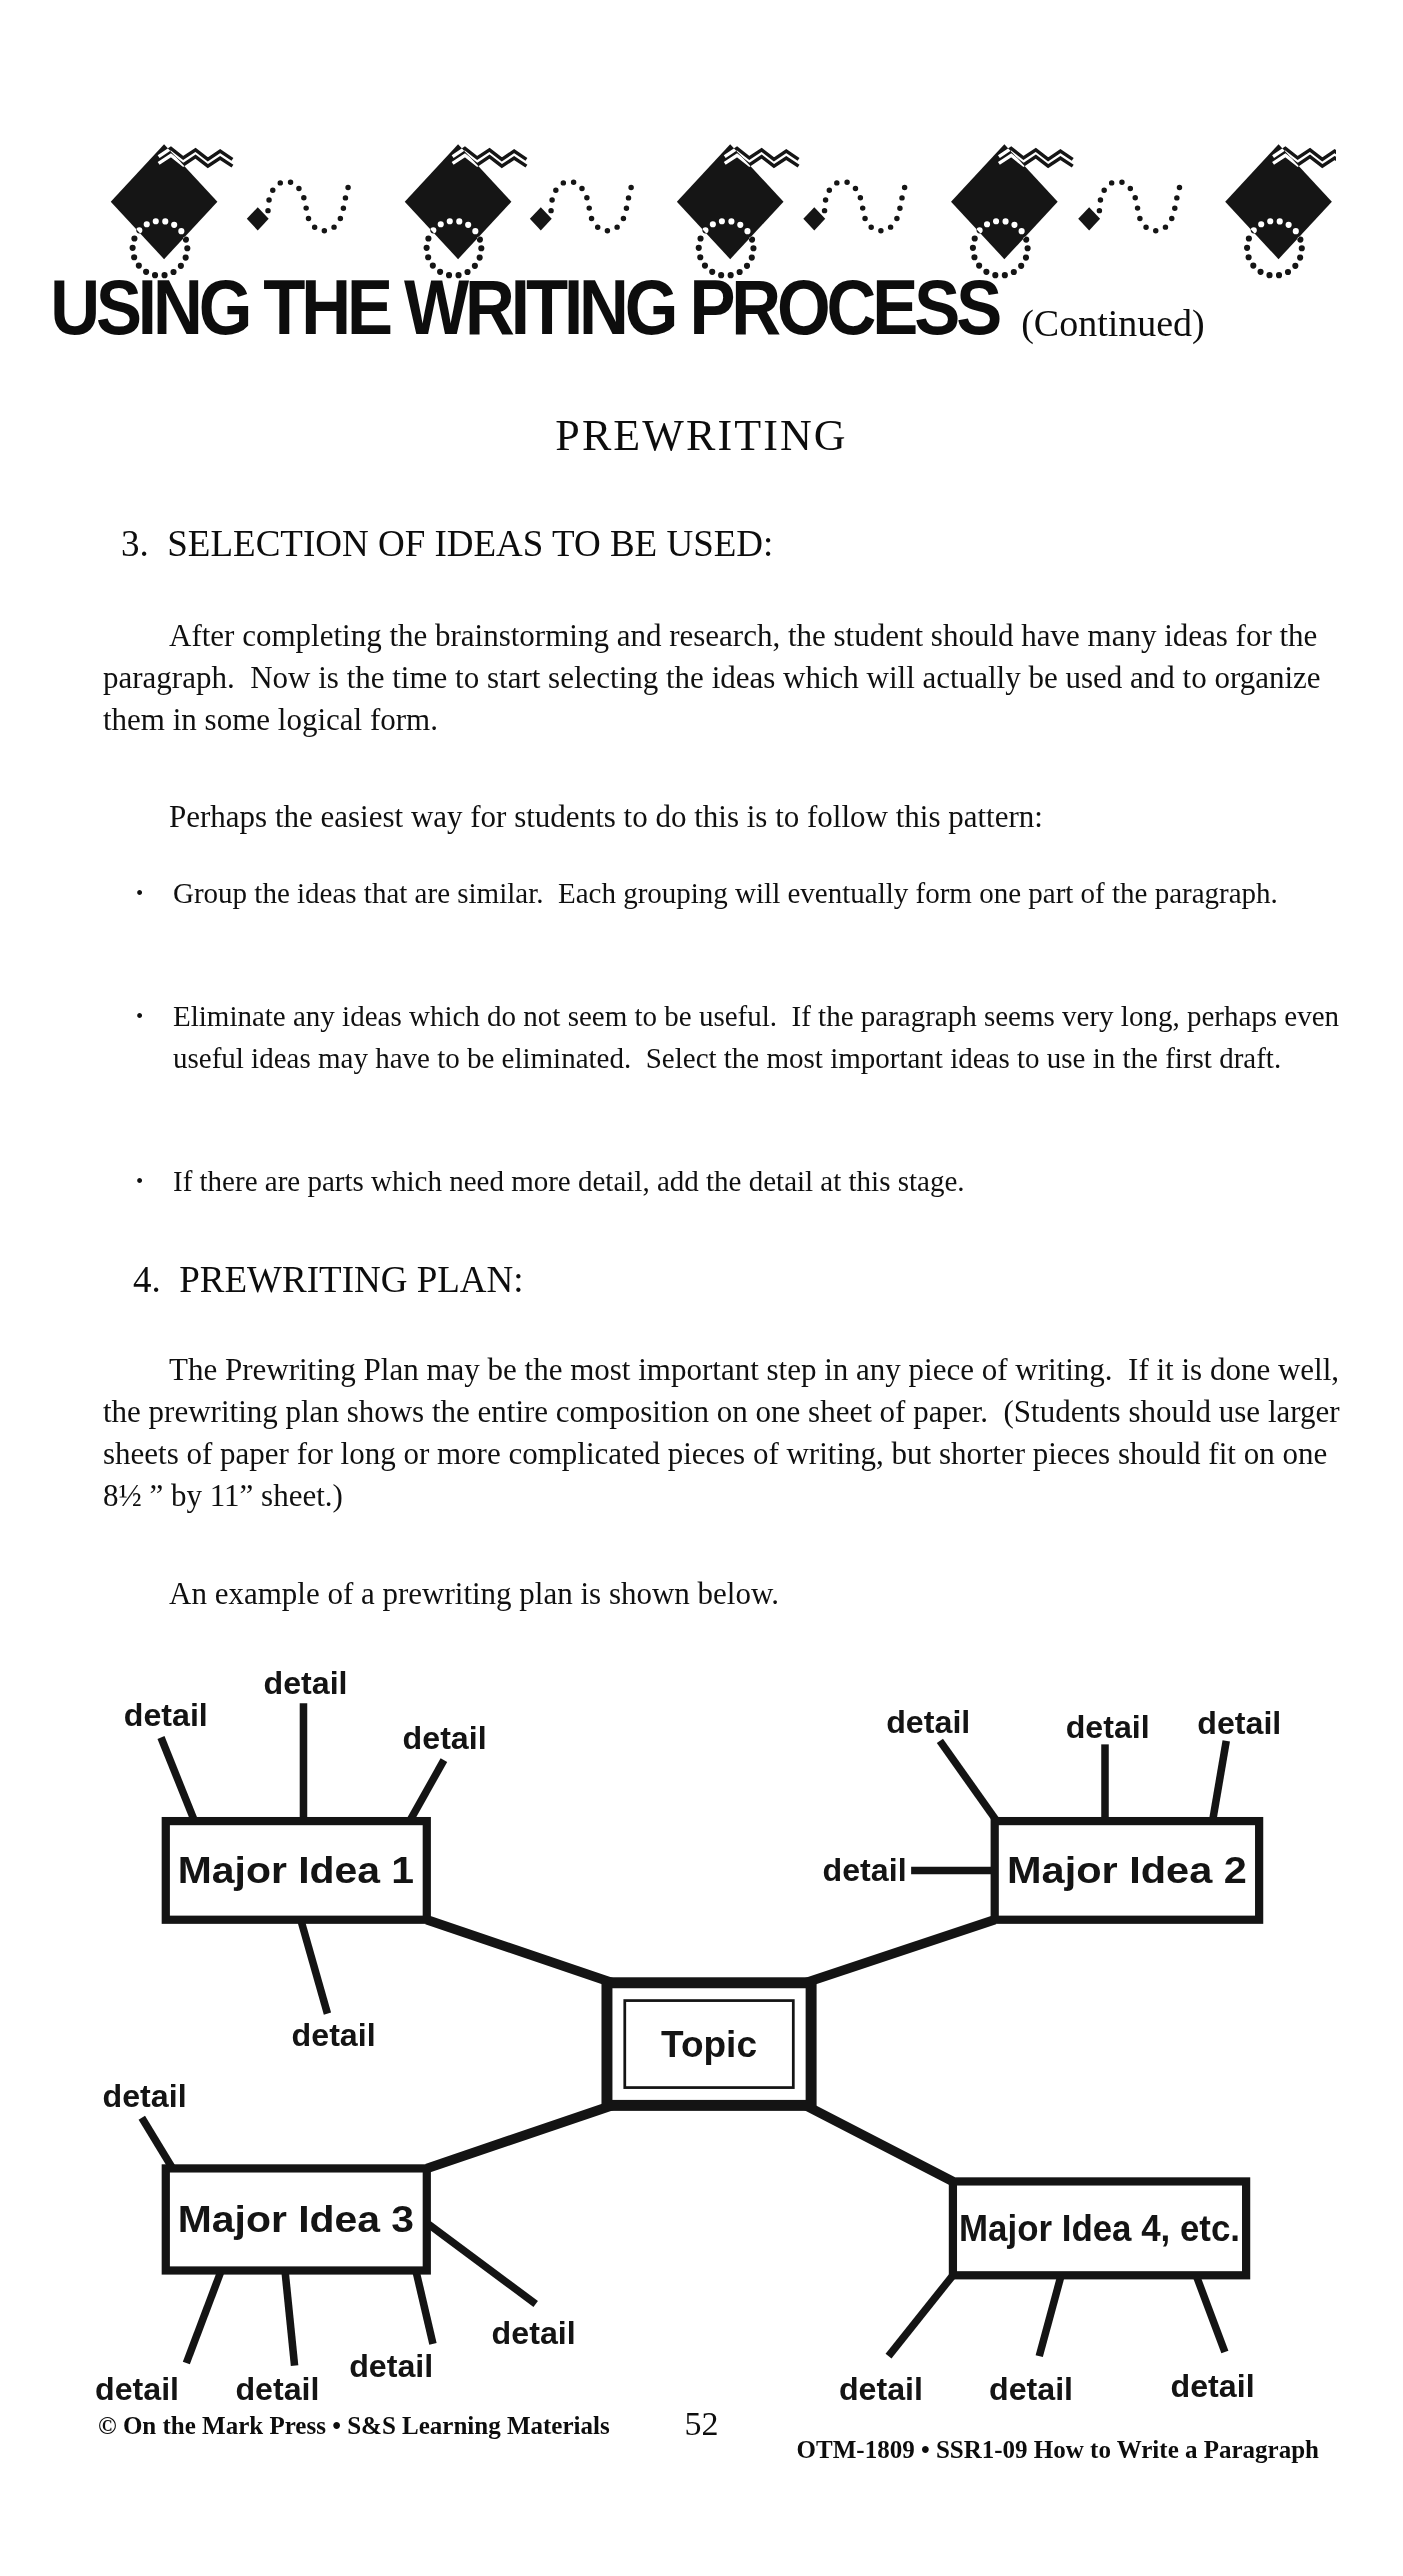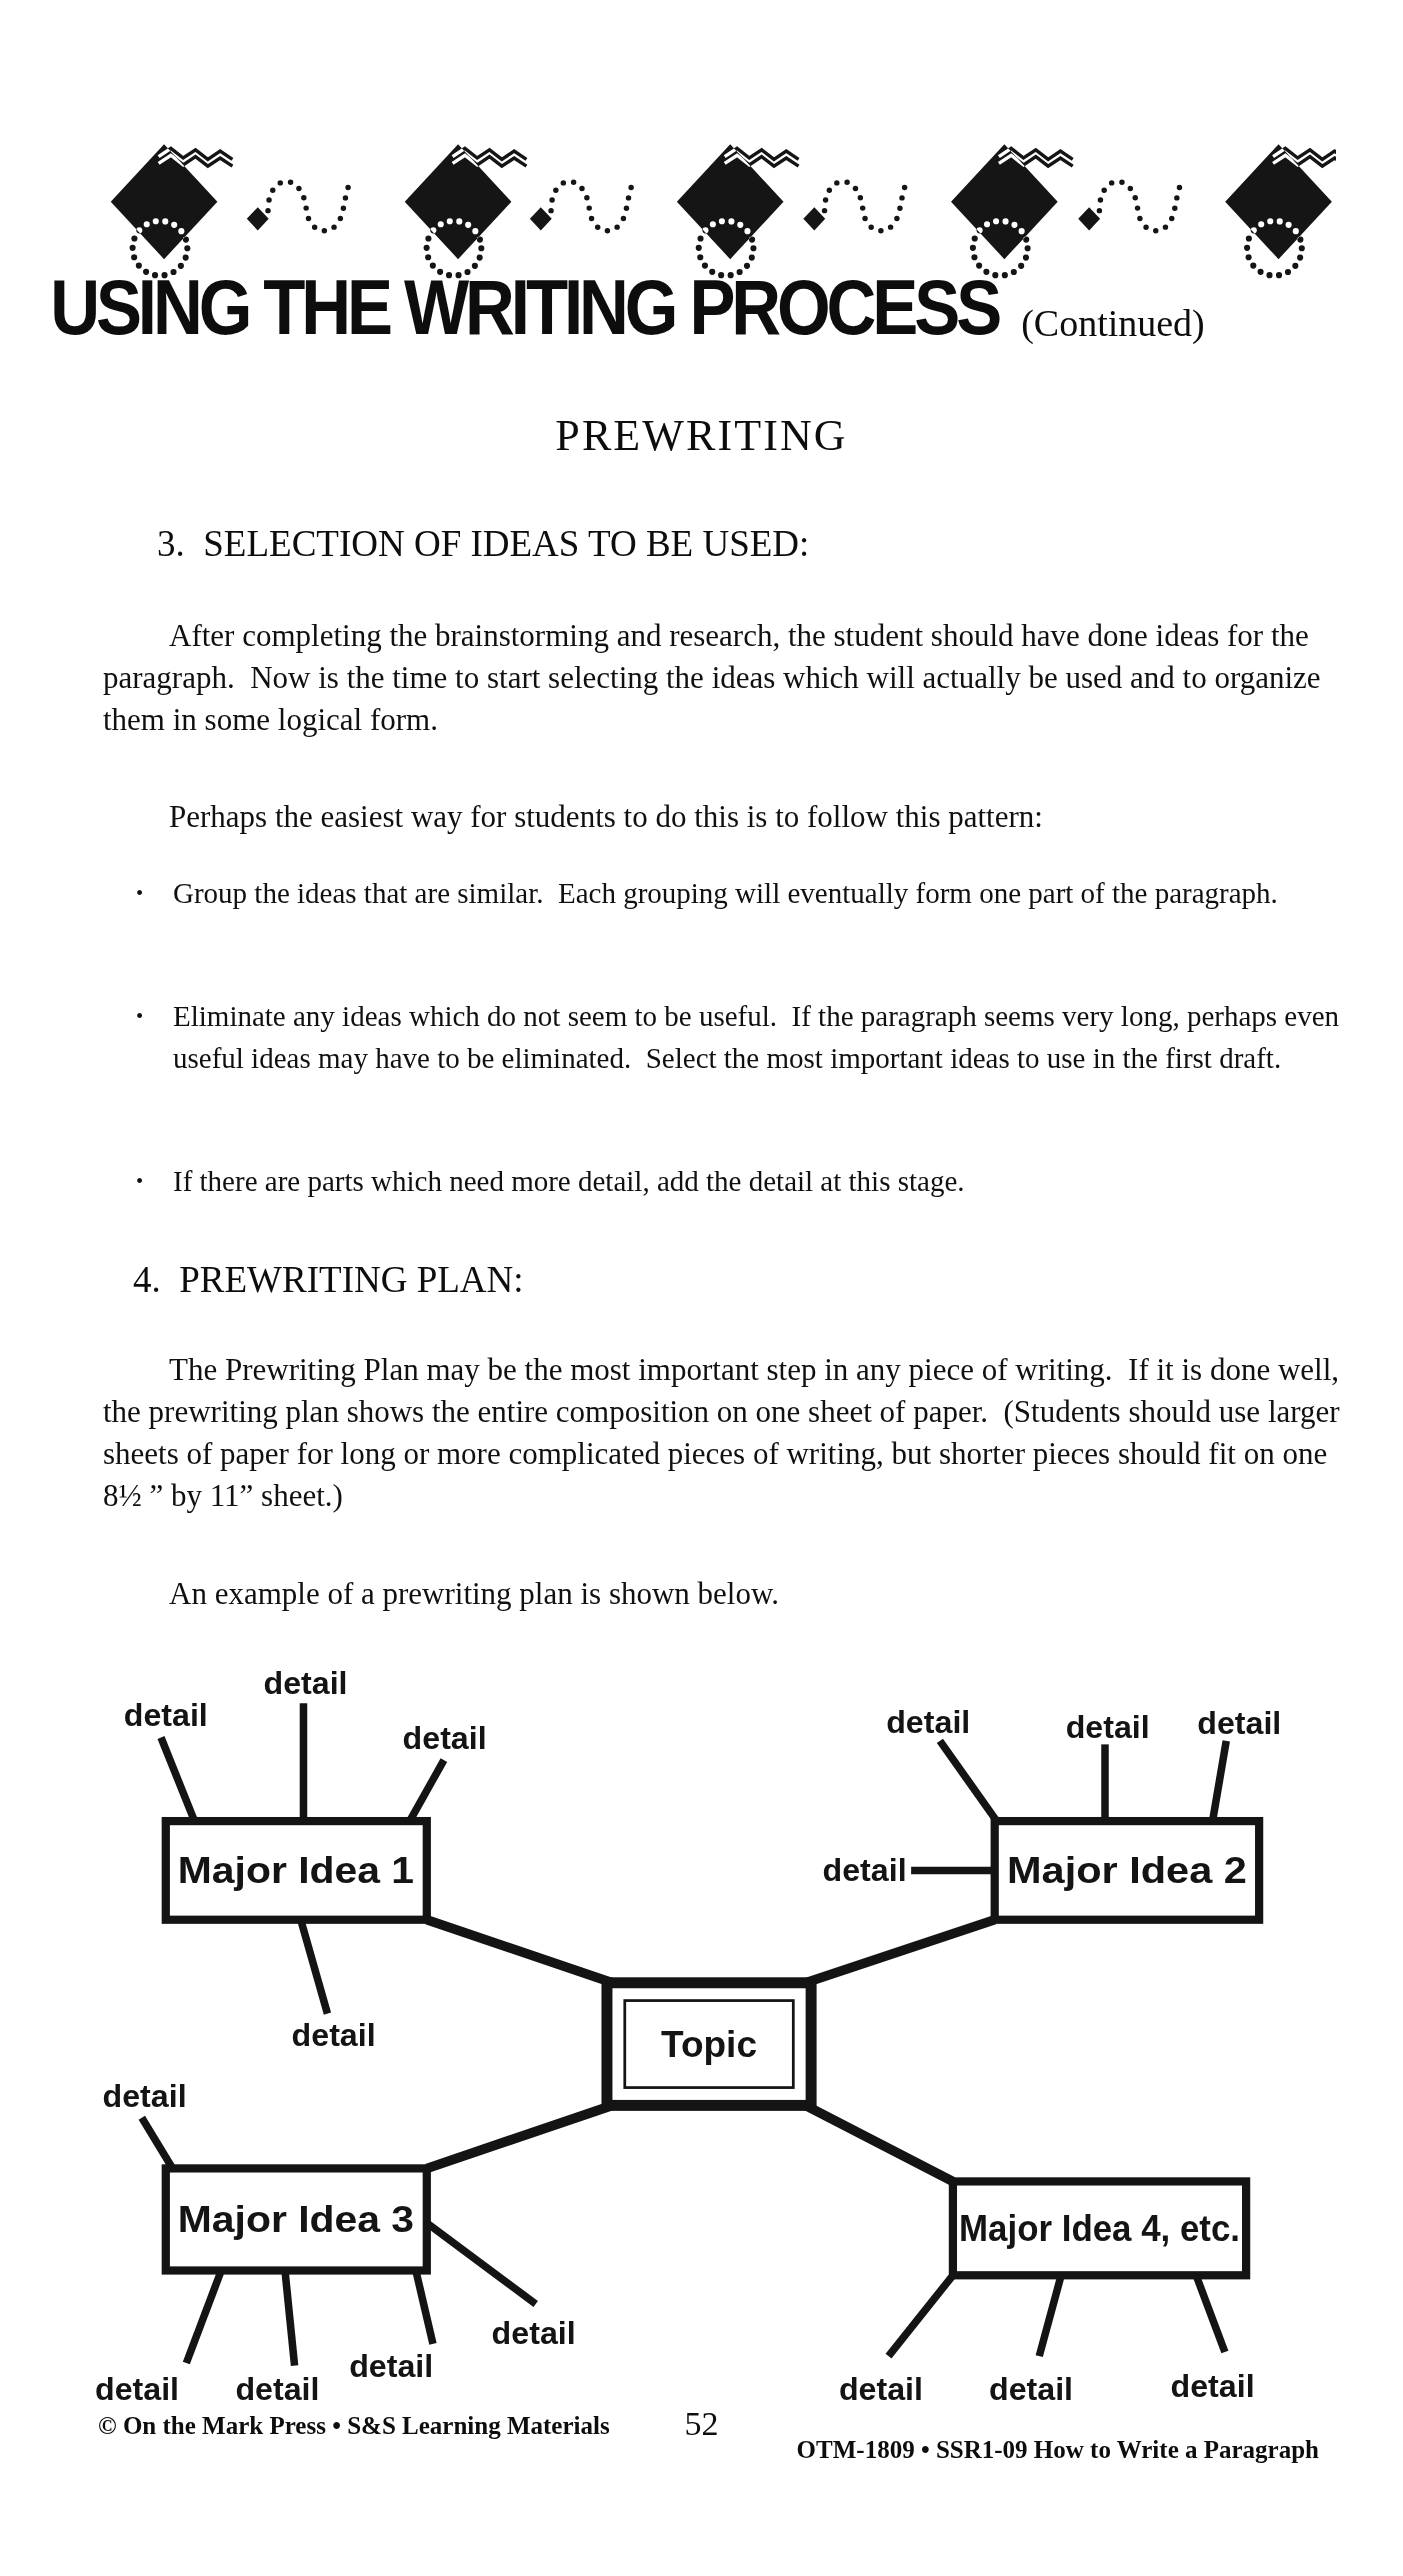--- a/index.html
+++ b/index.html
@@ -144,22 +144,22 @@
         <use href="#cap"></use>
       </g>
   </svg>
 
   <div class="abs title-row">
     <span class="title-main">USING THE WRITING PROCESS</span><span class="title-suffix">(Continued)</span>
   </div>
 
   <div class="abs subtitle">PREWRITING</div>
 
-  <div class="abs heading" style="top:522px;margin-left:36px;">3.  SELECTION OF IDEAS TO BE USED:</div>
-  <div class="abs para" style="top:615px;">After completing the brainstorming and research, the student should have done ideas for the paragraph.  Now is the time to start selecting the ideas which will actually be used and to organize them in some logical form.</div>
+  <div class="abs heading" style="top:522px;">3.  SELECTION OF IDEAS TO BE USED:</div>
+  <div class="abs para" style="top:615px;">After completing the brainstorming and research, the student should have many ideas for the paragraph.  Now is the time to start selecting the ideas which will actually be used and to organize them in some logical form.</div>
   <div class="abs para" style="top:796px;">Perhaps the easiest way for students to do this is to follow this pattern:</div>
 
   <div class="abs bullet-item" style="top:872px;">
     <span class="bullet-dot">•</span>
     <span class="bullet-text">Group the ideas that are similar.  Each grouping will eventually form one part of the paragraph.</span>
   </div>
   <div class="abs bullet-item" style="top:995px;">
     <span class="bullet-dot">•</span>
     <span class="bullet-text">Eliminate any ideas which do not seem to be useful.  If the paragraph seems very long, perhaps even useful ideas may have to be eliminated.  Select the most important ideas to use in the first draft.</span>
   </div>

